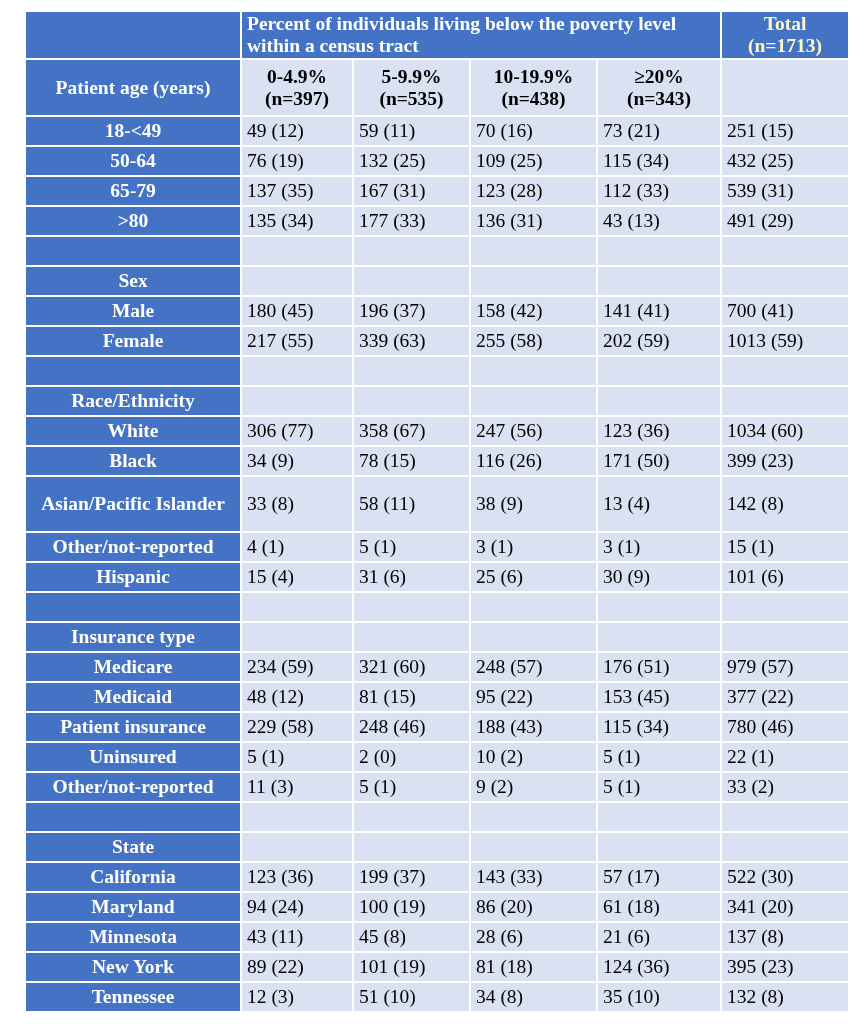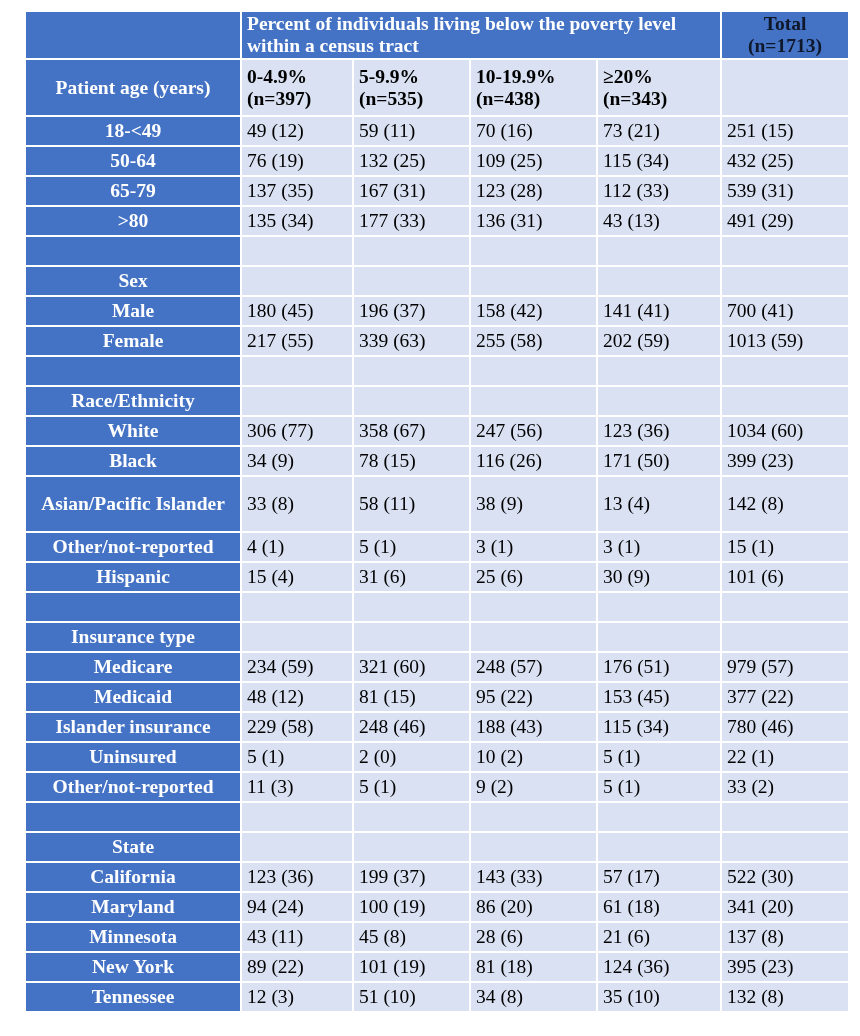--- a/index.html
+++ b/index.html
@@ -43,30 +43,31 @@
   .hdr-blue {
     background: #4472C4;
     color: #ffffff;
     font-weight: bold;
     font-size: 22px;
     line-height: 1.2;
     padding: 6px 8px;
   }
   .hdr-total {
     background: #4472C4;
-    color: #0f172a;
+    color: #fef9c3;
     font-weight: bold;
     text-align: center;
     font-size: 20px;
     line-height: 1.2;
   }
   .sub-hdr {
     background: #D9E1F2;
     color: #000000;
     font-weight: bold;
+    text-align: center;
     font-size: 19.5px;
     line-height: 1.22;
     height: 53px;
   }
   .sub-hdr-blank {
     background: #D9E1F2;
   }
   .row-label {
     background: #4472C4;
     color: #ffffff;
@@ -279,21 +280,21 @@
         </tr>
         <tr class="data-row">
           <td class="row-label">Medicaid</td>
           <td class="cell-val">48 (12)</td>
           <td class="cell-val">81 (15)</td>
           <td class="cell-val">95 (22)</td>
           <td class="cell-val">153 (45)</td>
           <td class="cell-val">377 (22)</td>
         </tr>
         <tr class="data-row">
-          <td class="row-label">Islander insurance</td>
+          <td class="row-label">Patient insurance</td>
           <td class="cell-val">229 (58)</td>
           <td class="cell-val">248 (46)</td>
           <td class="cell-val">188 (43)</td>
           <td class="cell-val">115 (34)</td>
           <td class="cell-val">780 (46)</td>
         </tr>
         <tr class="data-row">
           <td class="row-label">Uninsured</td>
           <td class="cell-val">5 (1)</td>
           <td class="cell-val">2 (0)</td>

